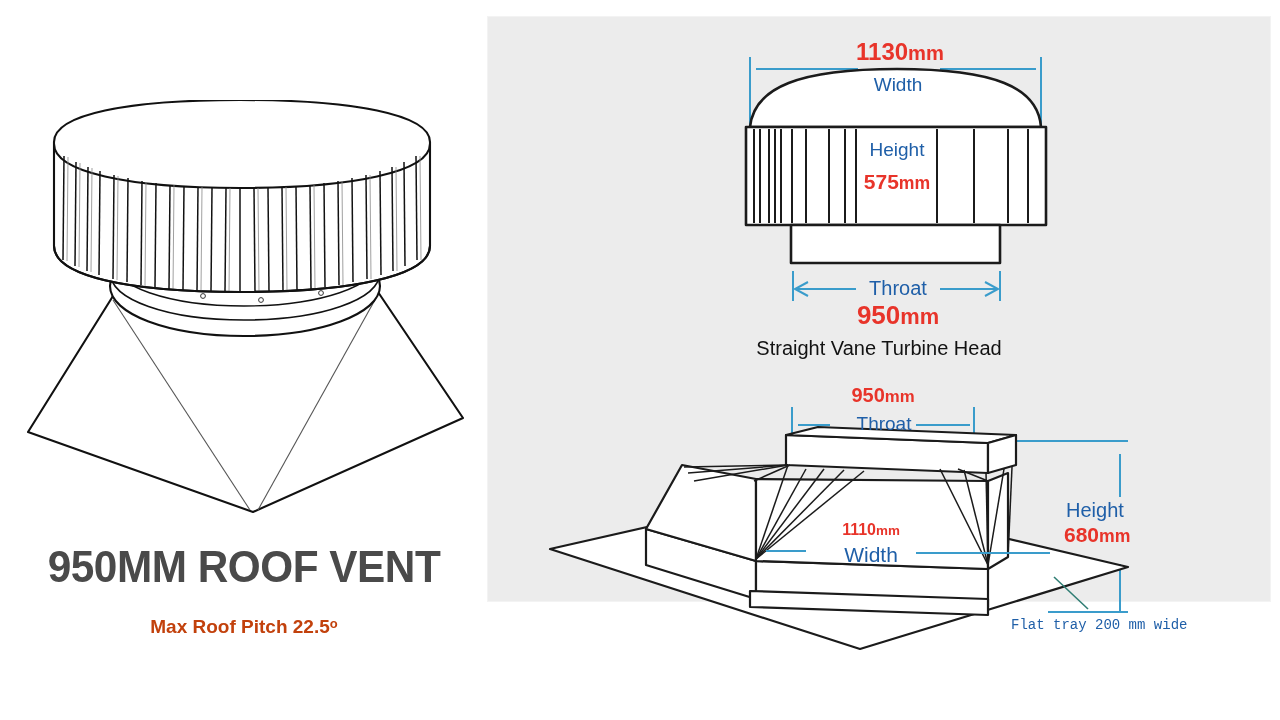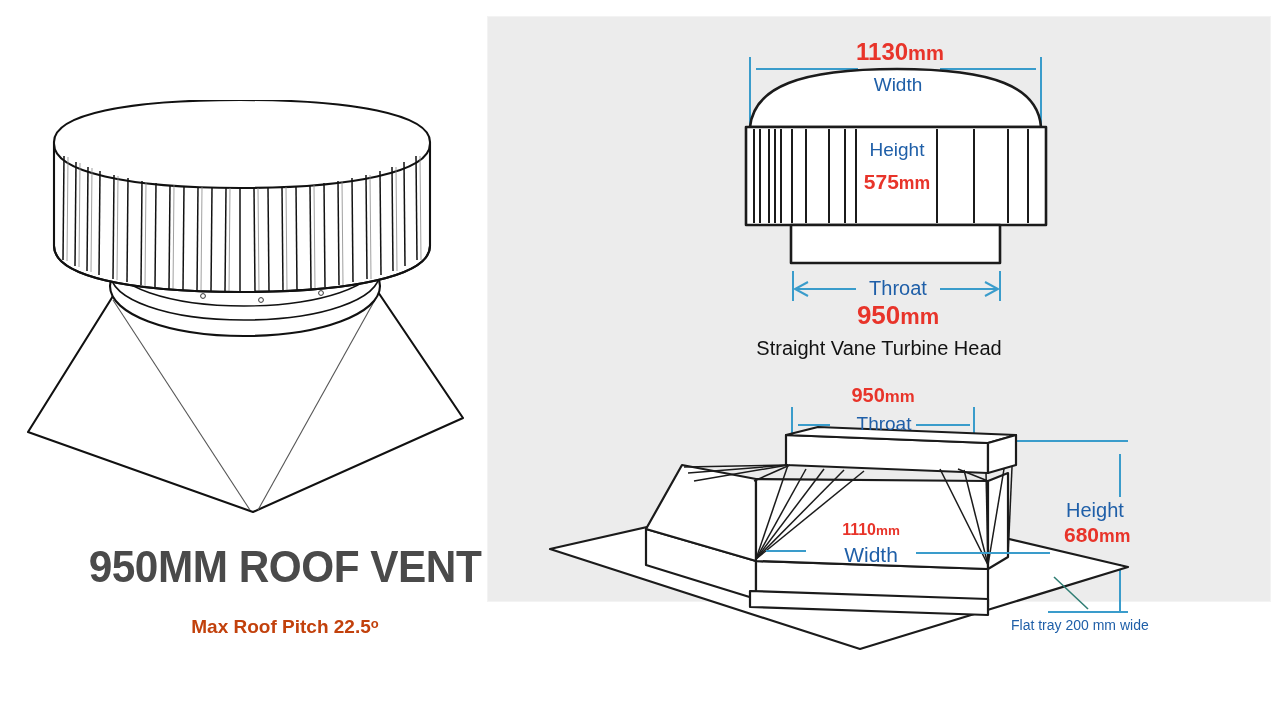--- a/index.html
+++ b/index.html
@@ -39,21 +39,20 @@
     width: 452px;
     height: 420px;
   }
 
   #left-title-block {
     position: absolute;
     left: 0;
     top: 543px;
     width: 488px;
     text-align: center;
-    margin-left: 41px;
   }
 
   #product-title {
     font-family: "Liberation Sans Narrow", "Liberation Sans", sans-serif;
     font-size: 45px;
     font-weight: bold;
     color: #4a4a4a;
     letter-spacing: -0.5px;
     line-height: 1.05;
     transform: scaleX(0.94);
@@ -384,17 +383,17 @@
         <span class="lbl">Width</span>
       </div>
 
       <div class="dim" style="left:578px; top:130px; width:110px; font-size:20px; text-align:left;">
         <span class="lbl">Height</span>
       </div>
       <div class="dim" style="left:576px; top:154px; width:120px; font-size:21px; text-align:left;">
         <span class="val"><span>680</span><span class="unit">mm</span></span>
       </div>
 
-      <div class="note" style="left:523px; top:248px;">Flat tray 200 mm wide</div>
+      <div class="note" style="left:523px; top:248px;font-family:Liberation Mono, monospace;">Flat tray 200 mm wide</div>
     </div>
 
   </div>
 </div>
 
 </body></html>

